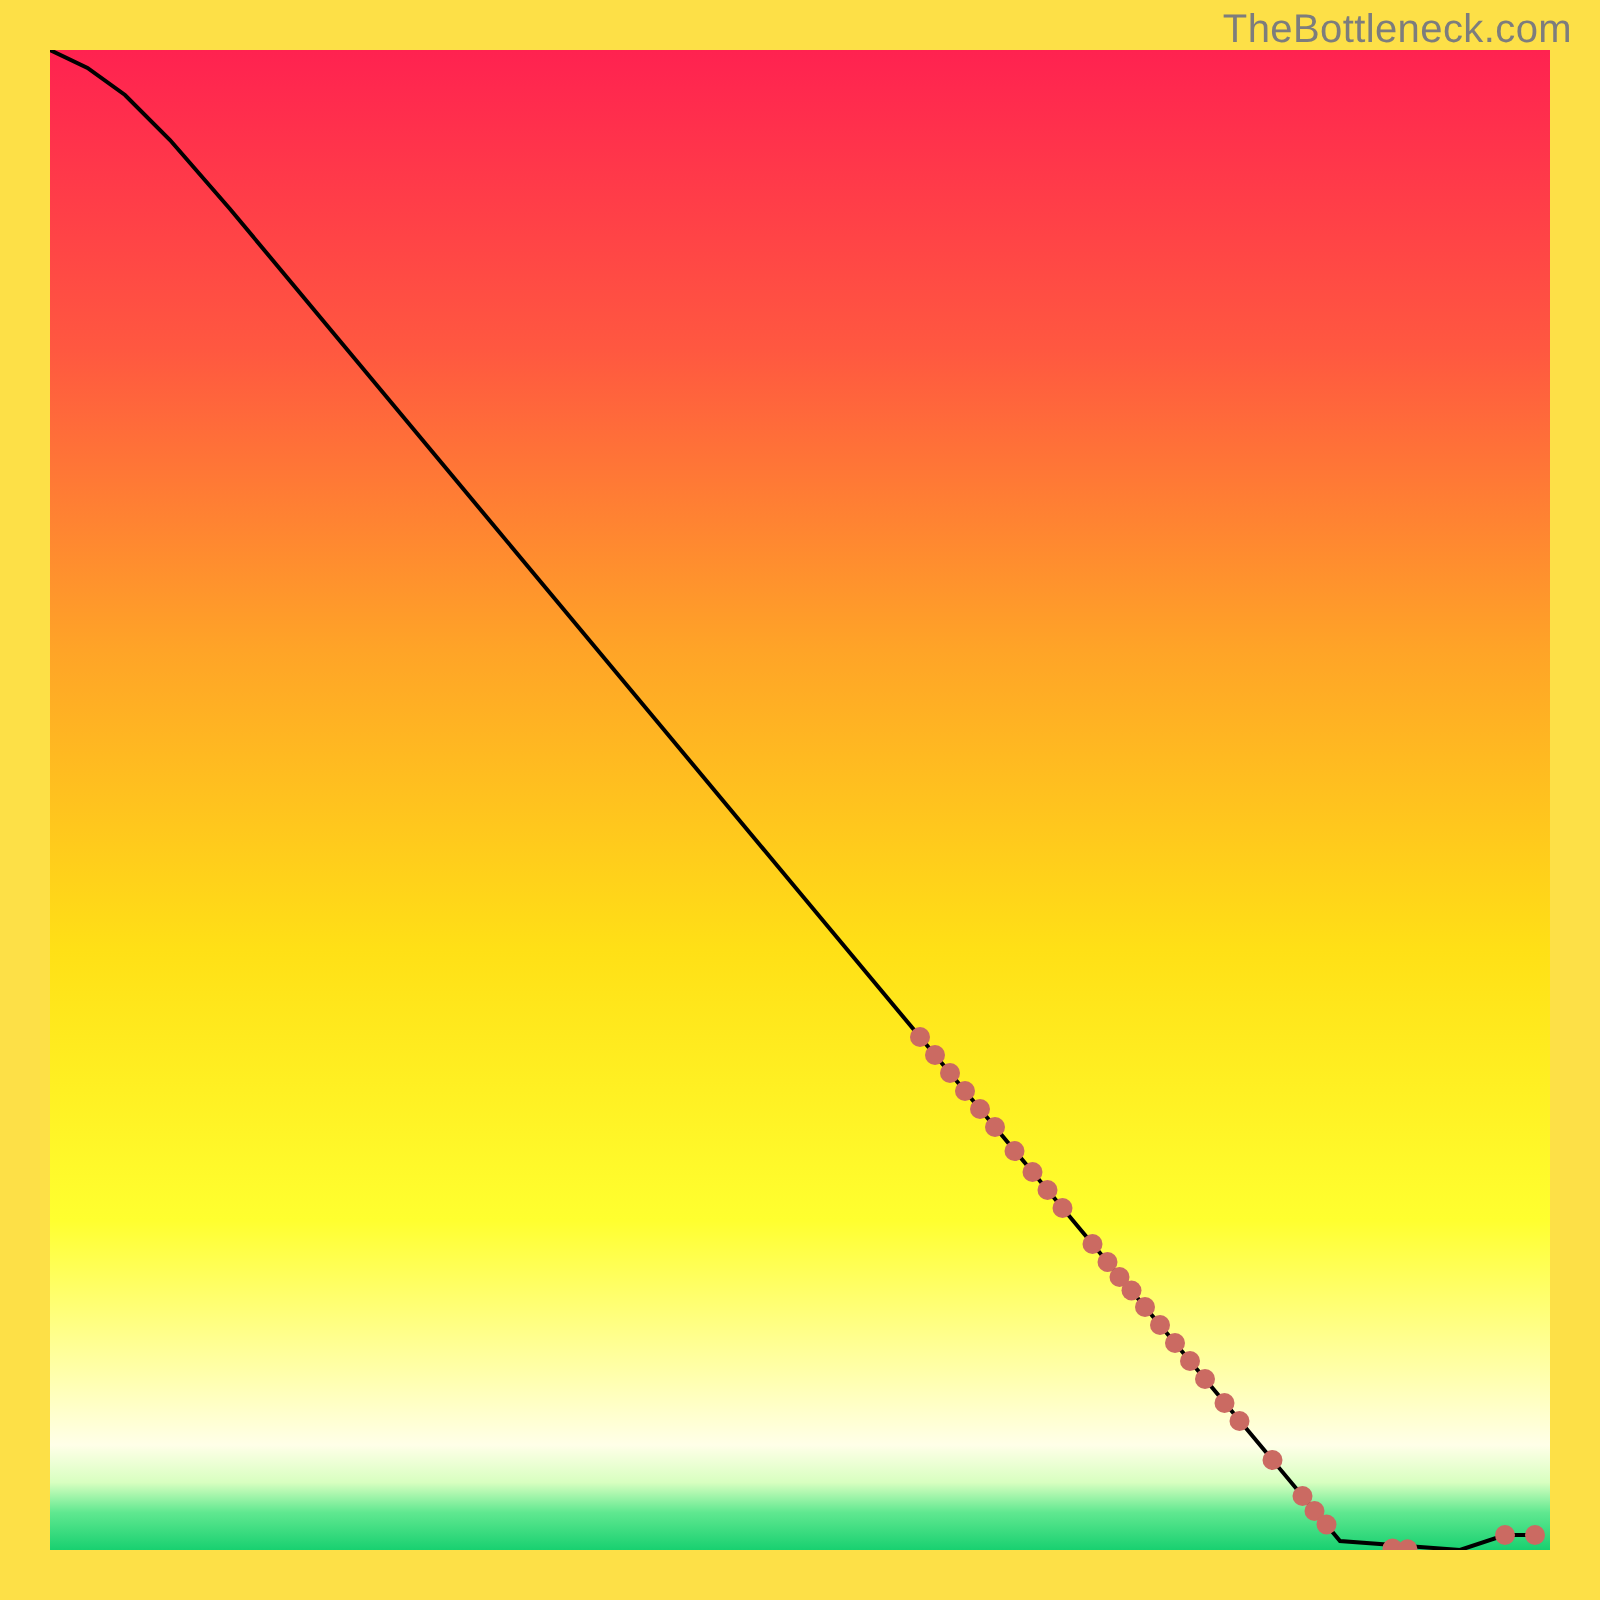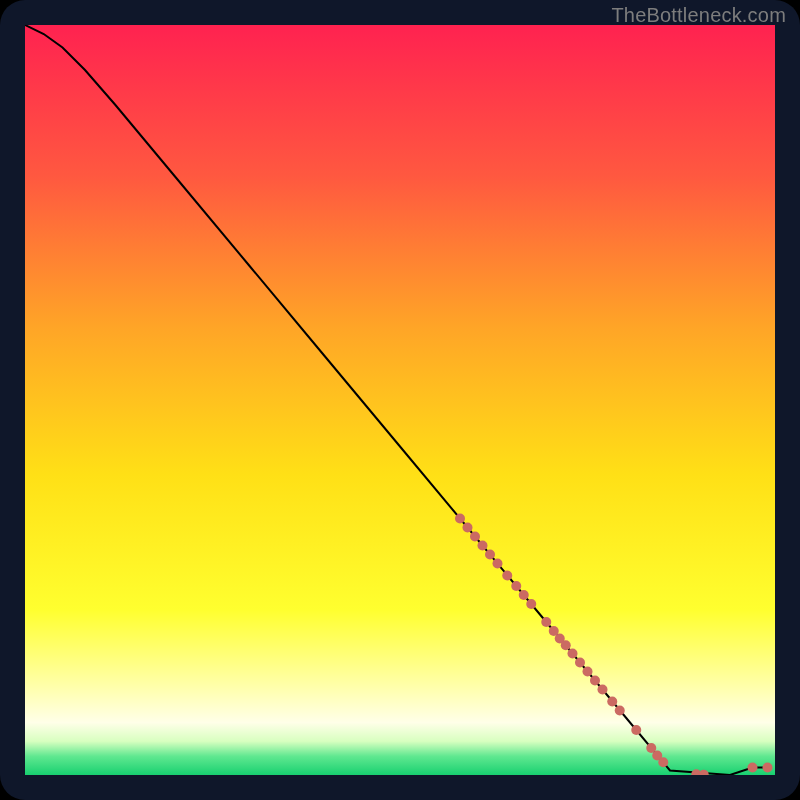--- a/index.html
+++ b/index.html
@@ -8,22 +8,21 @@
     width: 800px;
     height: 800px;
     background: #000;
     overflow: hidden;
     font-family: Arial, Helvetica, sans-serif;
   }
   .stage {
     position: relative;
     width: 800px;
     height: 800px;
-    background: #0f172a;
-    border-radius: 25px;
+    background: #fde047;
   }
   .plot {
     position: absolute;
     left: 25px;
     top: 25px;
     width: 750px;
     height: 750px;
   }
   .attribution {
     position: absolute;

